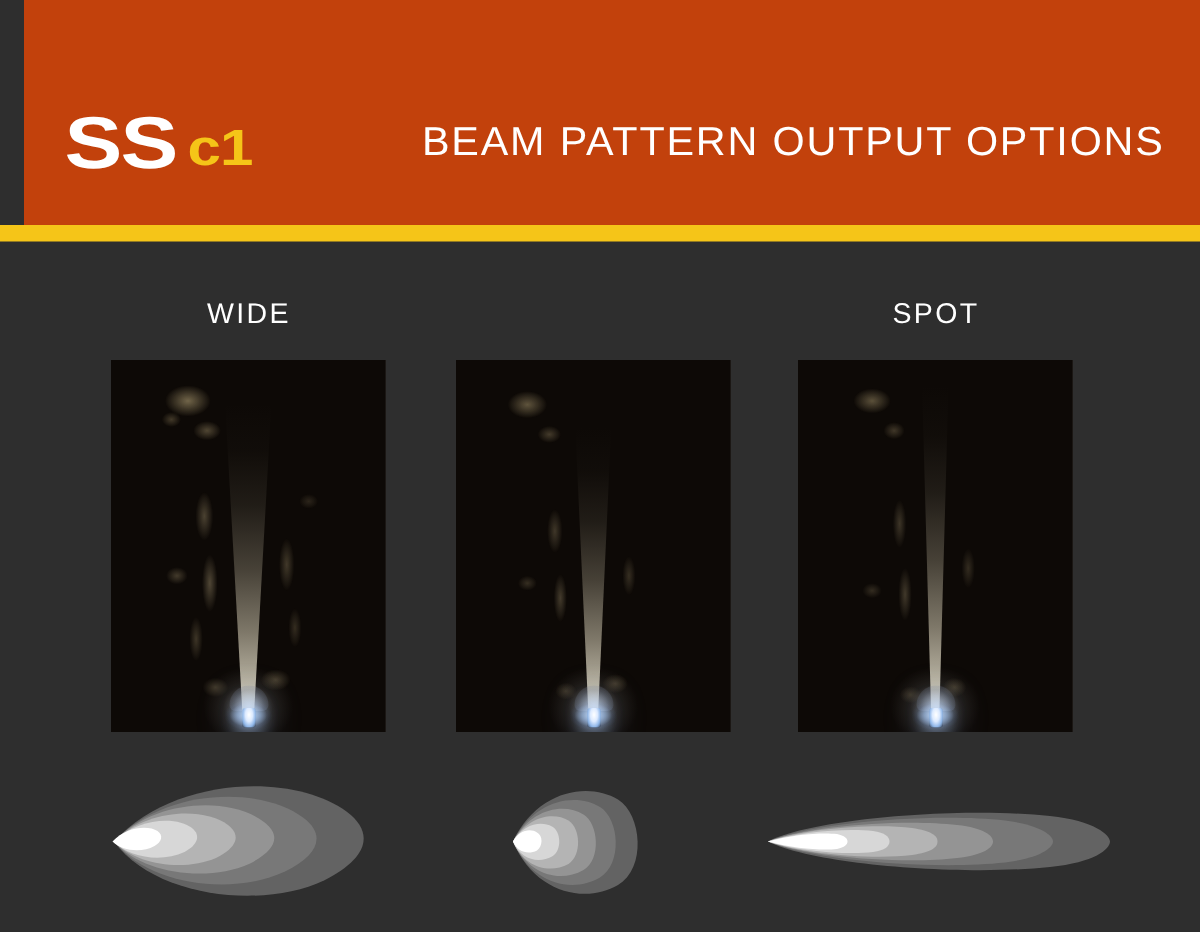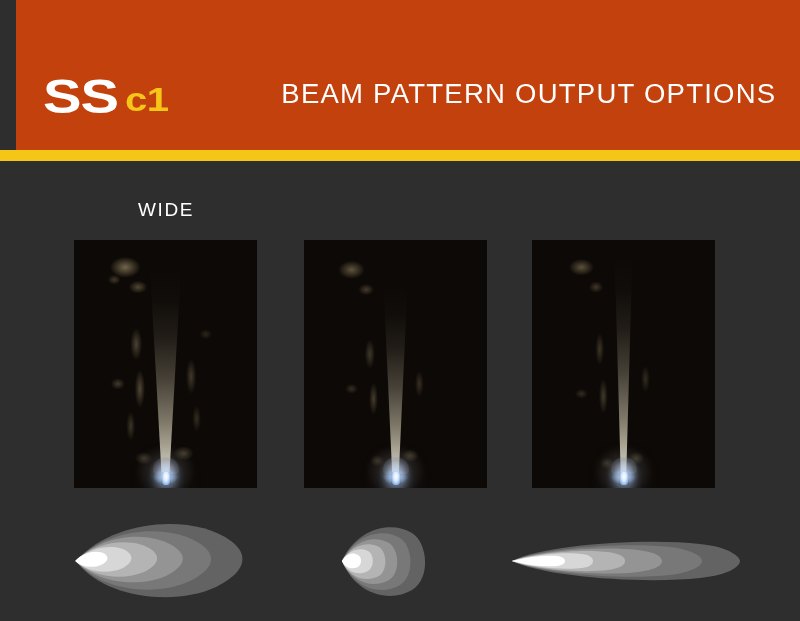--- a/index.html
+++ b/index.html
@@ -296,20 +296,21 @@
             <path fill="#949494" d="M66,54 C78,32 100,28 113,36 C123,42 125,66 113,73 C97,82 76,76 66,54 Z"></path>
             <path fill="#b4b4b4" d="M66,54 C76,37 93,34 103,40 C111,45 112,63 103,69 C90,76 73,71 66,54 Z"></path>
             <path fill="#d7d7d7" d="M66,54 C73,42 85,40 92,44 C98,47 99,60 92,64 C83,69 71,66 66,54 Z"></path>
             <path fill="#ffffff" d="M66,54 C70,46 78,45 82,48 C86,50 86,57 82,60 C76,63 69,61 66,54 Z"></path>
           </g>
         </svg>
       </div>
     </div>
 
     <div class="col col-2">
+      <div class="col-label">SPOT</div>
 
       <div class="photo">
         <div class="photo-inner"></div>
         <div class="road road-spot"></div>
         <div class="speckle speckle-spot"></div>
         <div class="lamp-hood"></div>
         <div class="lamp"></div>
       </div>
 
       <div class="beam">

